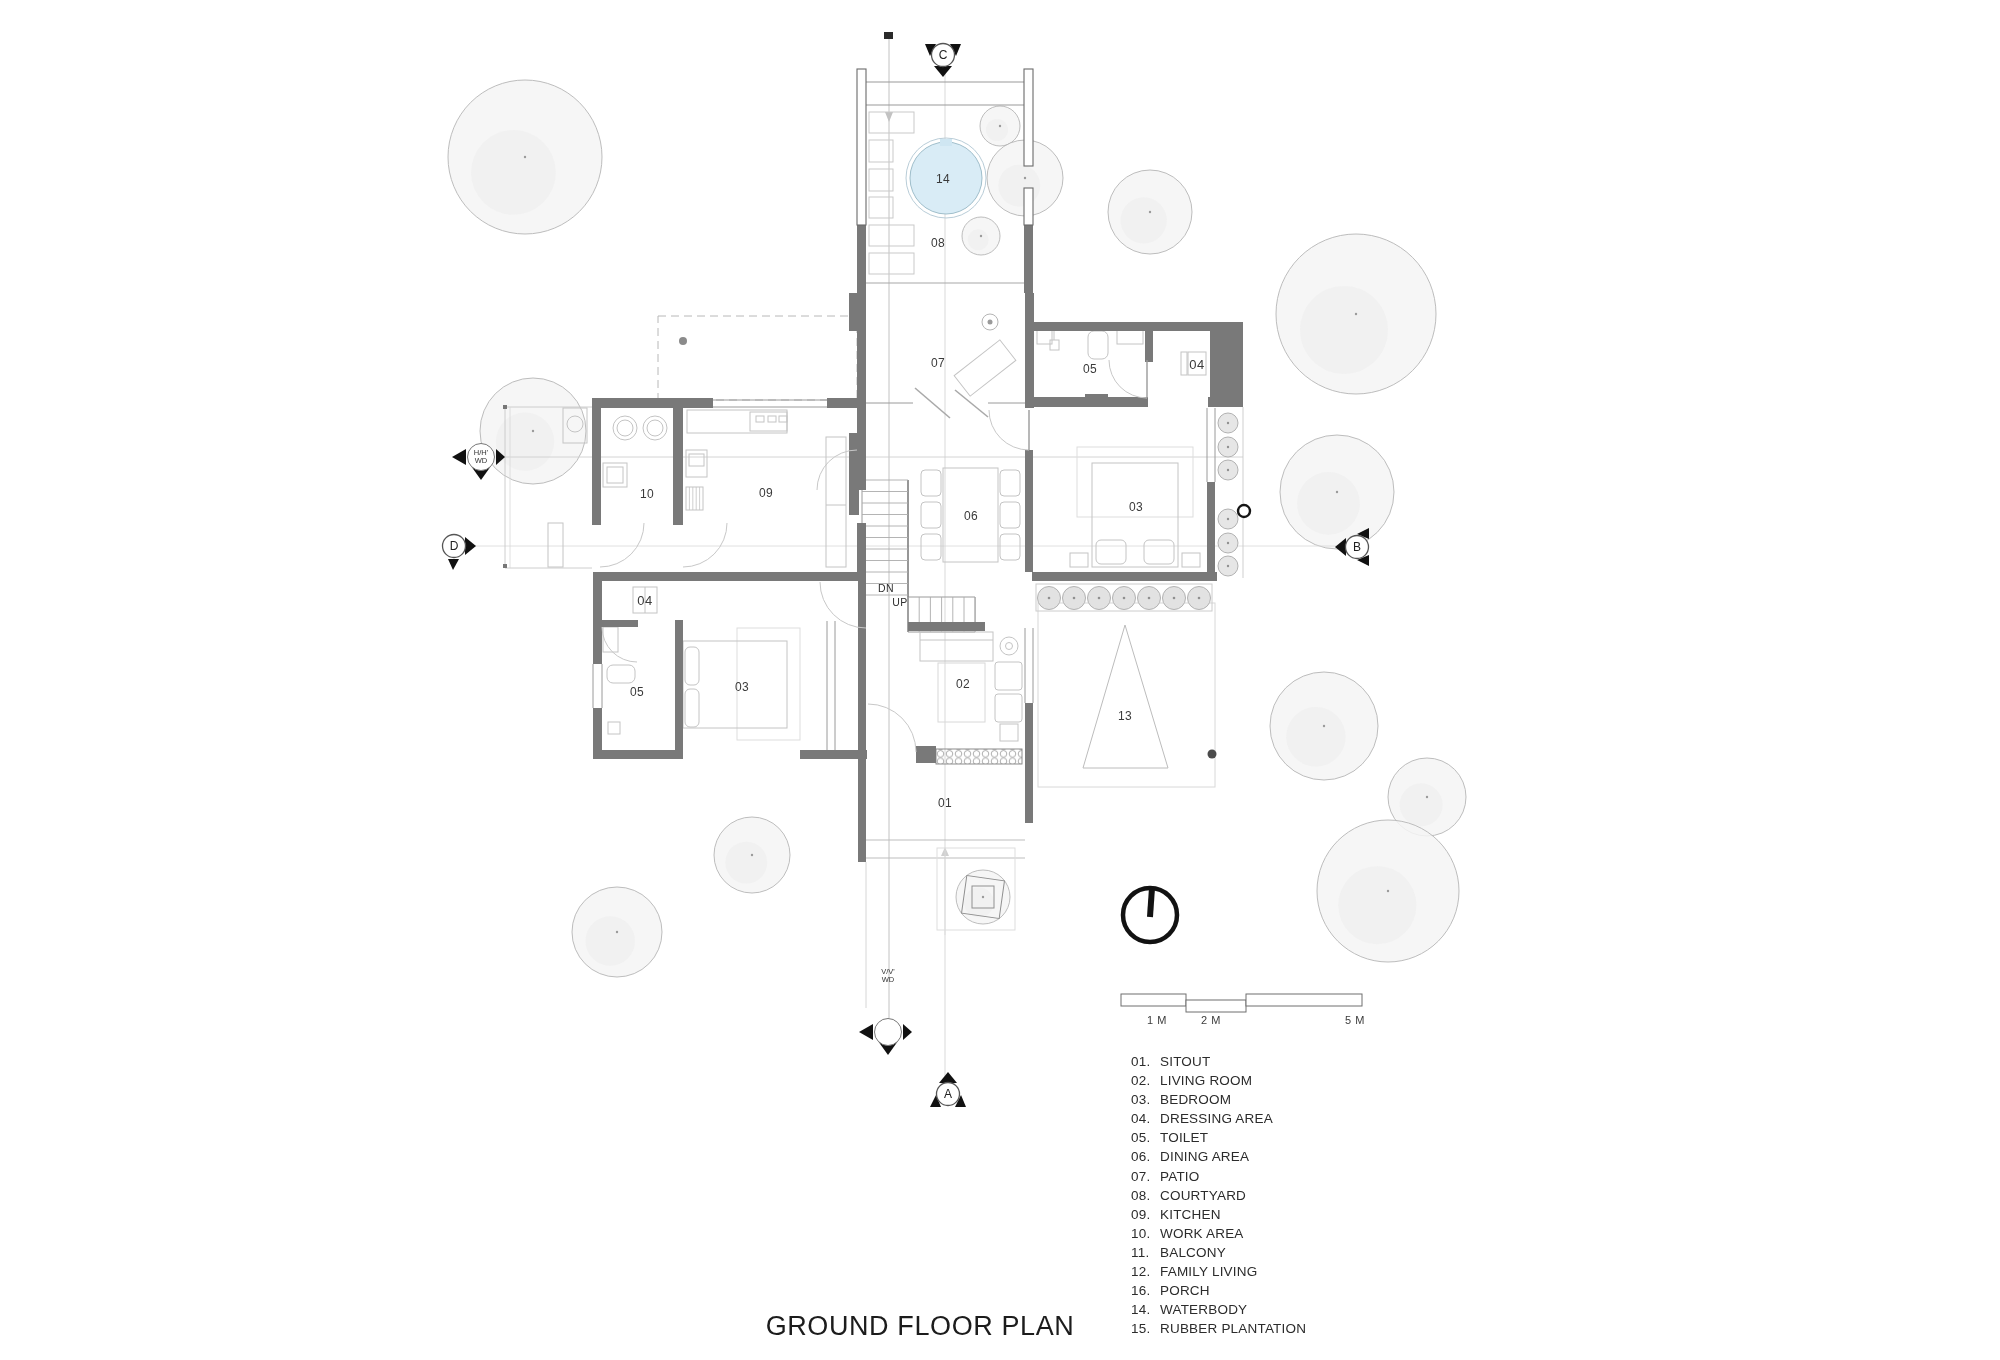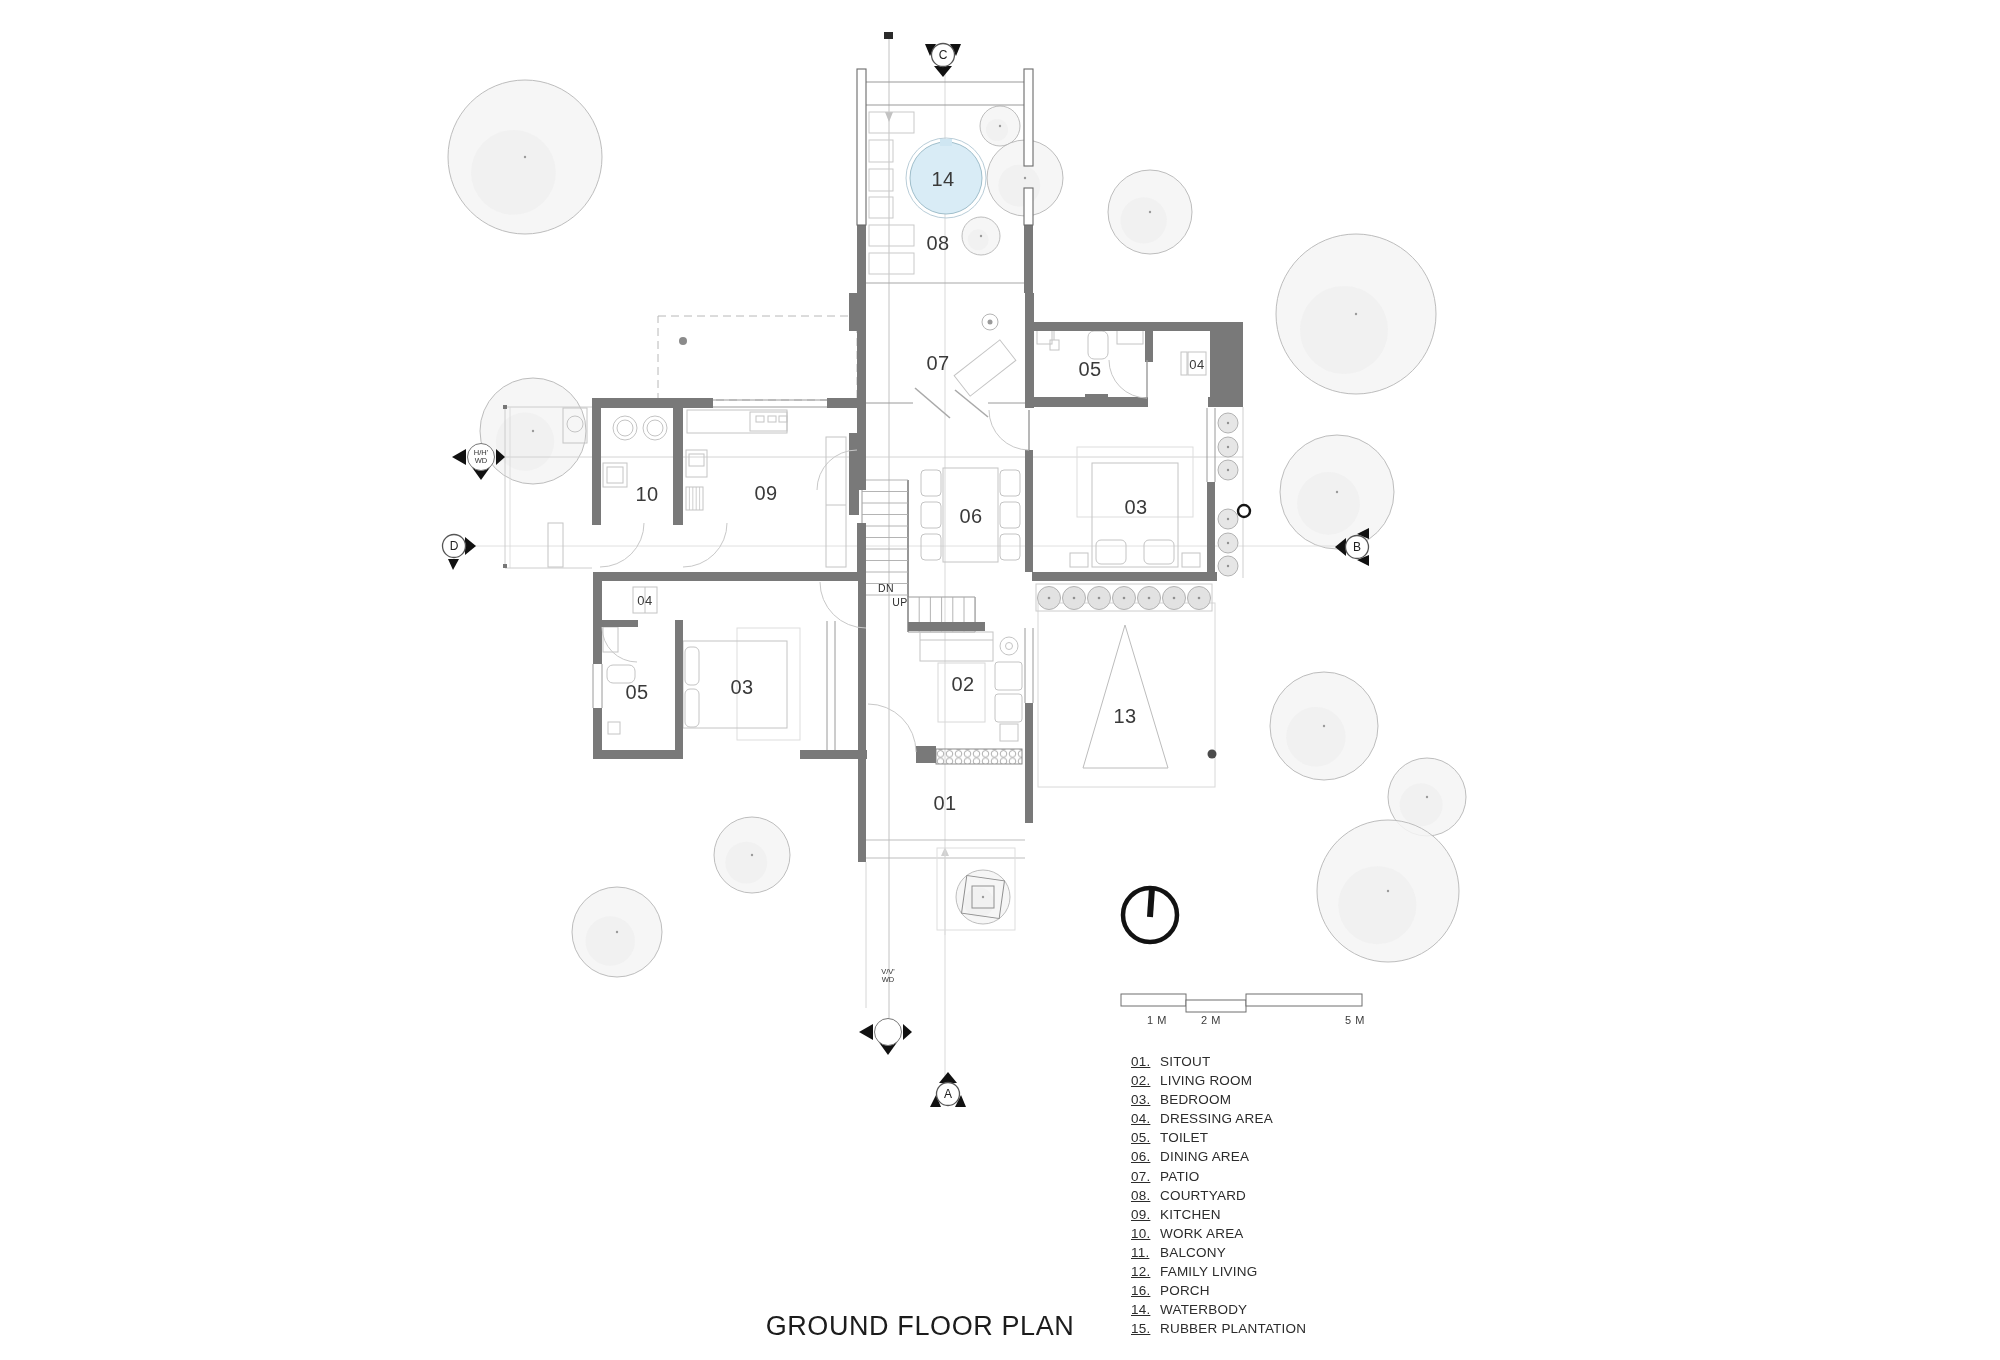--- a/index.html
+++ b/index.html
@@ -1,32 +1,32 @@
 <!DOCTYPE html>
 <html><head>
 <meta charset="utf-8">
 <style>
   html,body{margin:0;padding:0;background:#ffffff;}
   body{font-family:"Liberation Sans", sans-serif;}
   #canvas{position:relative;width:2000px;height:1360px;background:#fff;overflow:hidden;}
   #plan-svg{position:absolute;left:0;top:0;}
 
-  .room-label{position:absolute;transform:translate(-50%,-50%);font-size:20px;color:#3a3a3a;letter-spacing:.4px;white-space:nowrap;}
+  .room-label{position:absolute;transform:translate(-50%,-50%);font-size:12px;color:#3a3a3a;letter-spacing:.4px;white-space:nowrap;}
   .room-label.sm{font-size:13px;}
   .room-label.xs{font-size:10.5px;color:#2f2f2f;}
 
   .marker-letter{position:absolute;transform:translate(-50%,-50%);font-size:12px;color:#222;}
 
   .ref-marker-text{position:absolute;transform:translate(-50%,-50%);font-size:7.5px;line-height:8px;color:#333;text-align:center;white-space:nowrap;}
 
   #title{position:absolute;left:920px;top:1326px;transform:translate(-50%,-50%);font-size:27px;color:#1c1c1c;letter-spacing:.6px;white-space:nowrap;}
 
   #legend{position:absolute;left:1131px;top:1052px;}
   .legend-row{display:flex;font-size:13.5px;line-height:19.1px;color:#2c2c2c;letter-spacing:.2px;}
-  .legend-num{width:29px;flex:0 0 29px;text-decoration:underline;}
+  .legend-num{width:29px;flex:0 0 29px;}
 
   .scale-label{position:absolute;transform:translate(-50%,-50%);font-size:11px;color:#3c3c3c;letter-spacing:.5px;}
 </style>
 </head>
 <body>
 
 <div id="canvas">
 
   <svg id="plan-svg" width="2000" height="1360" viewBox="0 0 2000 1360">
     <defs>

